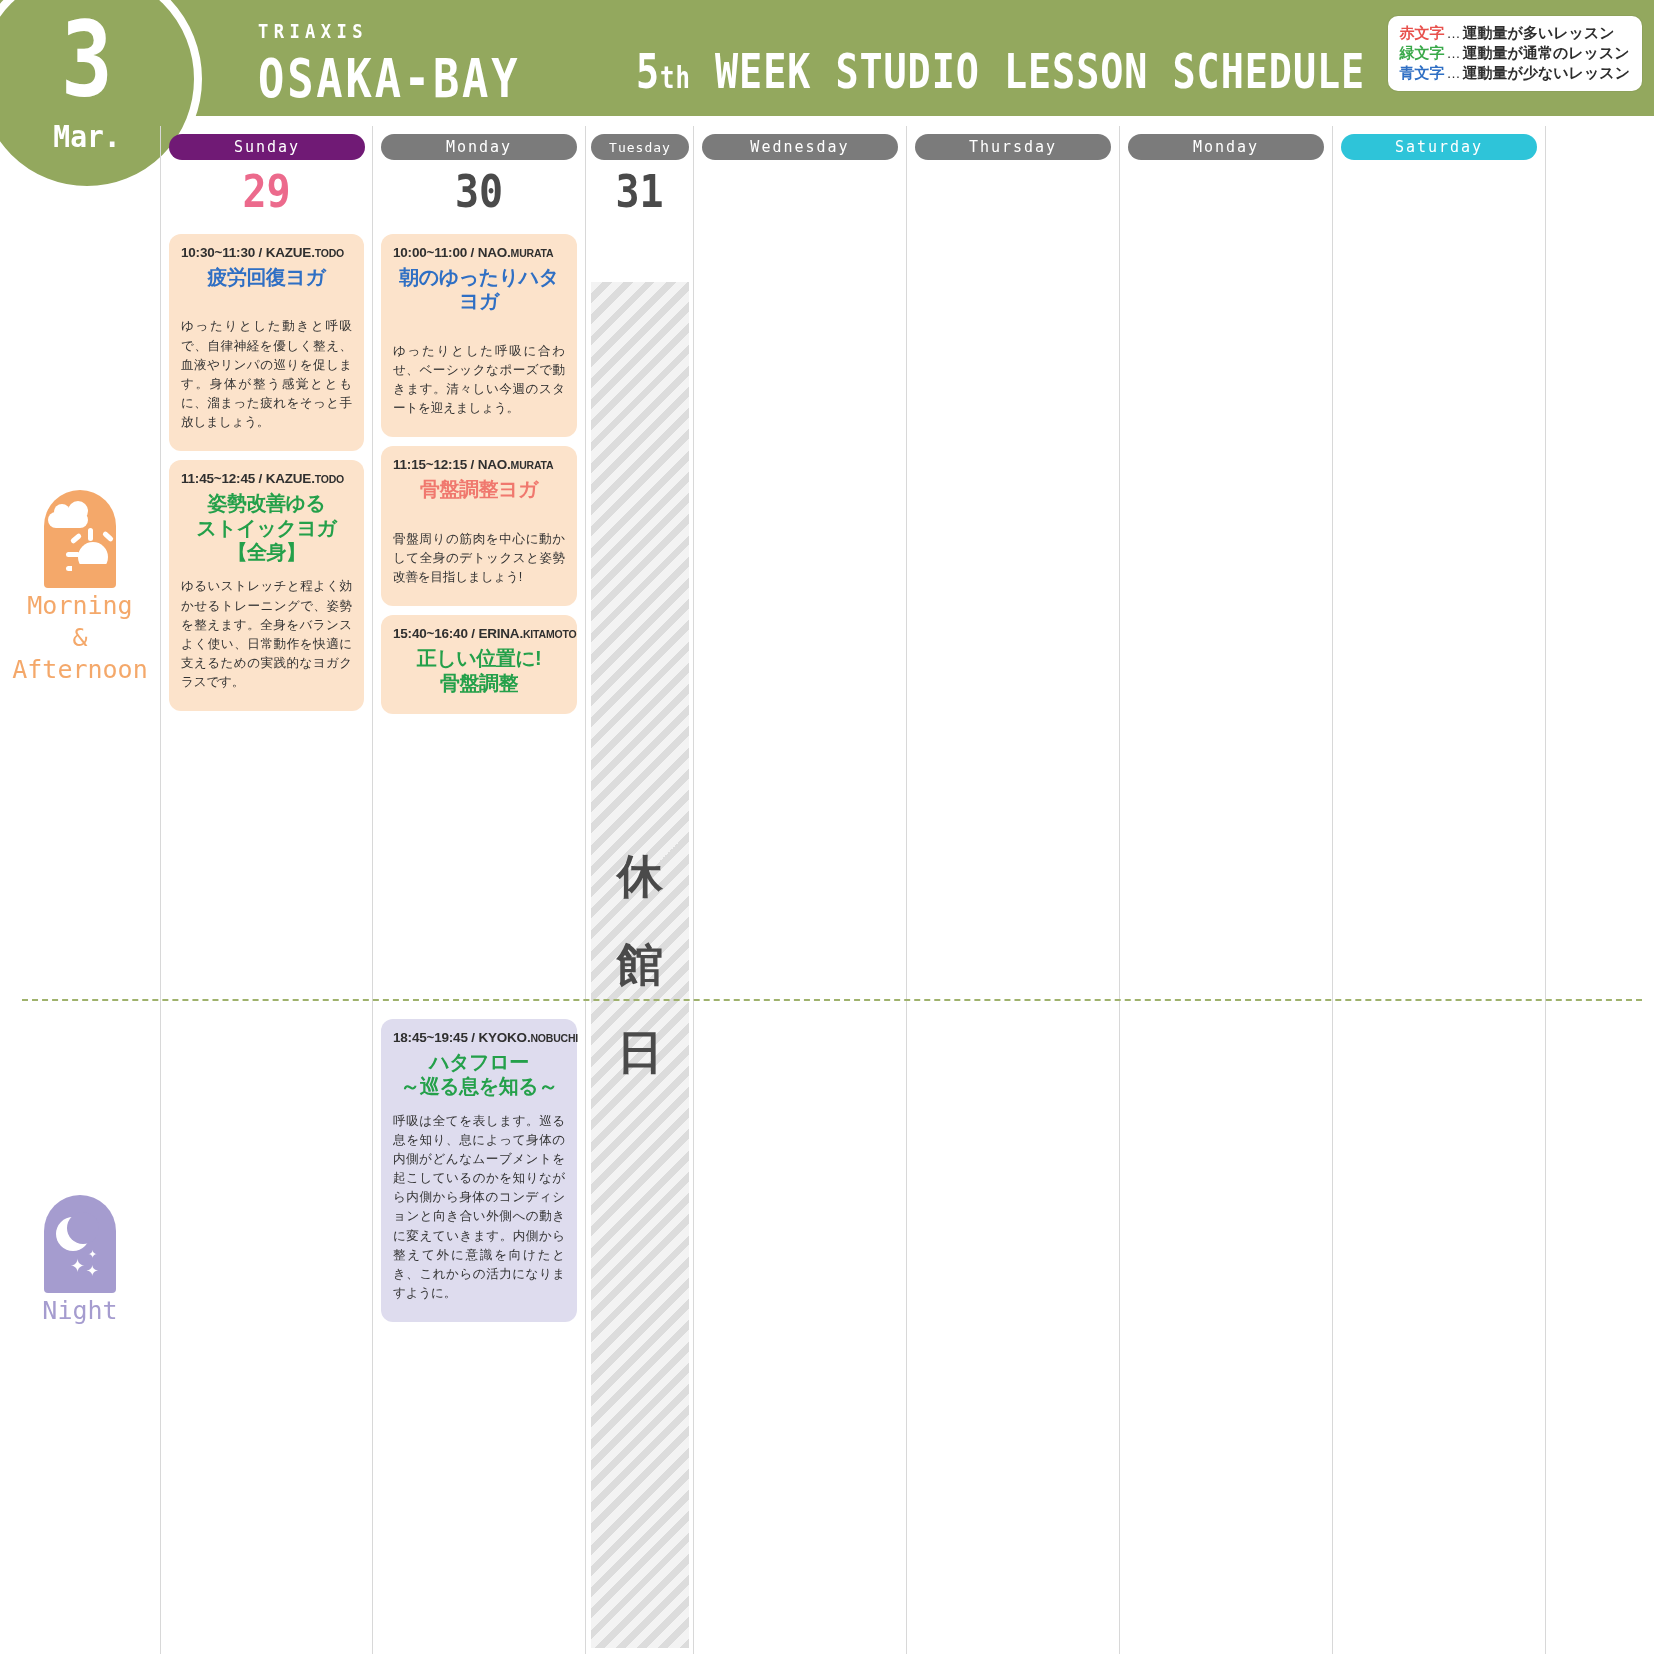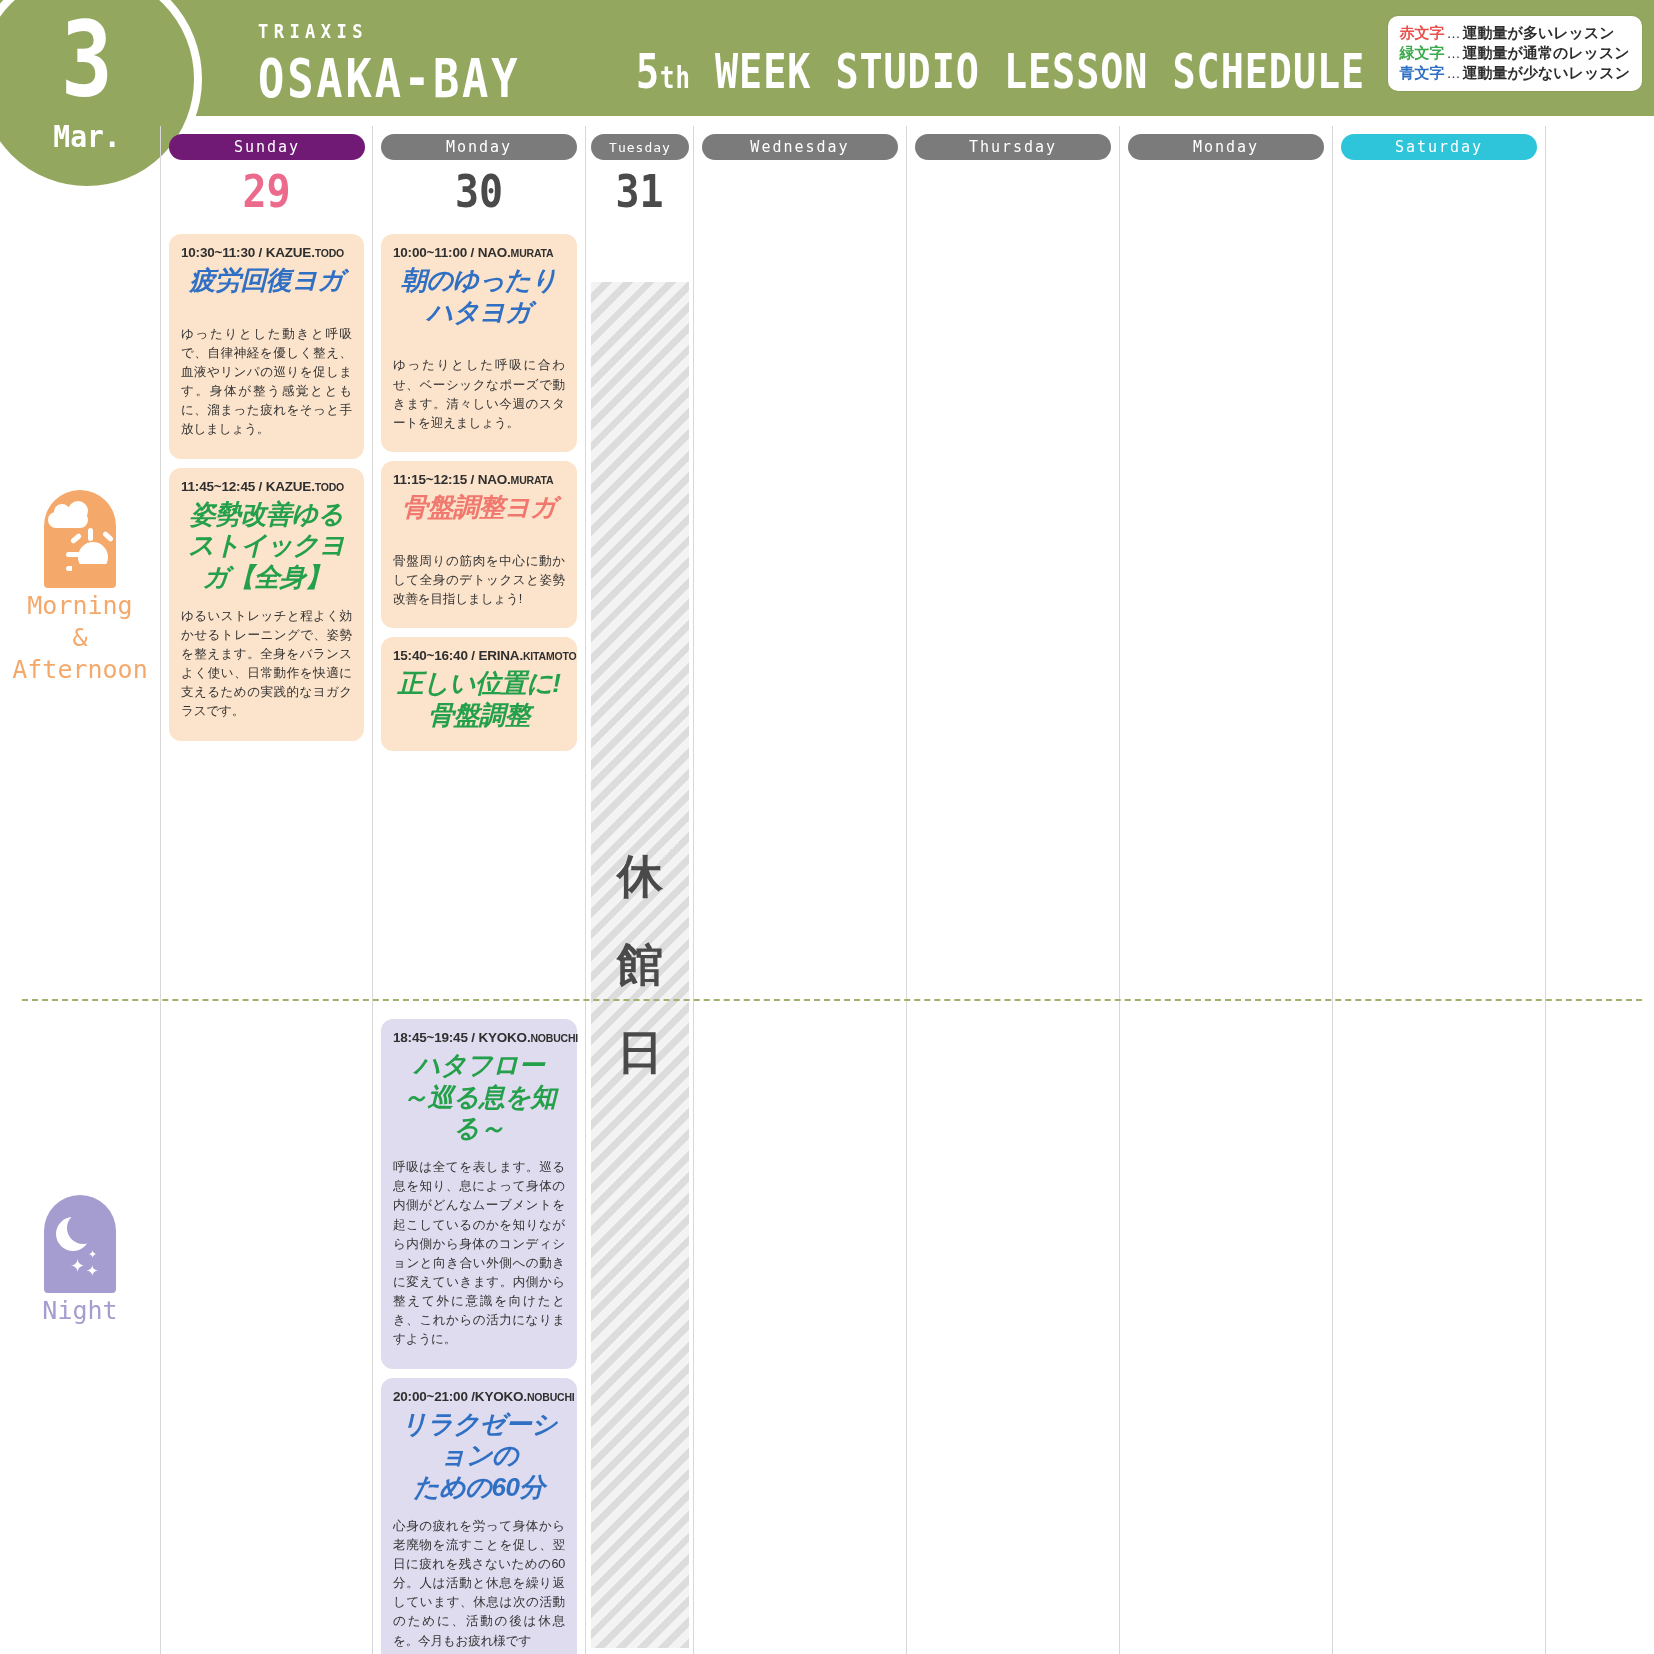--- a/index.html
+++ b/index.html
@@ -131,22 +131,22 @@
   }
   .card-day { background: #fce3cb; }
   .card-night { background: #dedcee; }
   .card-time {
     font-size: 13.5px; font-weight: 700; color: #2f2f2f;
     letter-spacing: -0.2px; white-space: nowrap;
   }
   .card-time .inst-sur { font-size: 10.5px; }
   .card-title {
     text-align: center; font-weight: 800;
-    font-size: 26px; line-height: 1.22;
-    margin-top: 5px; letter-spacing: -0.5px; font-style: italic;
+    font-size: 20px; line-height: 1.22;
+    margin-top: 5px; letter-spacing: -0.5px;
   }
   .t-blue { color: #2f6fc4; }
   .t-green { color: #24a04a; }
   .t-red { color: #f0786e; }
   .card-desc {
     font-size: 12.6px; line-height: 1.52; color: #333333;
     margin-top: 13px; text-align: justify;
     letter-spacing: -0.2px;
   }
   .sp-lg { margin-top: 28px; }
@@ -354,28 +354,20 @@
         </div>
         <div style="position: absolute; left: 8px; right: 8px; top: 893px;">
           <div class="card card-night">
             <div class="card-time"><span>18:45~19:45</span><span> / </span><span>KYOKO.</span><span class="inst-sur">NOBUCHI</span></div>
             <div class="card-title t-green">
               <div>ハタフロー</div>
               <div>～巡る息を知る～</div>
             </div>
             <div class="card-desc">呼吸は全てを表します。巡る息を知り、息によって身体の内側がどんなムーブメントを起こしているのかを知りながら内側から身体のコンディションと向き合い外側への動きに変えていきます。内側から整えて外に意識を向けたとき、これからの活力になりますように。</div>
           </div>
-          <div class="card card-night">
-            <div class="card-time"><span>20:00~21:00</span><span> </span><span>/KYOKO.</span><span class="inst-sur">NOBUCHI</span></div>
-            <div class="card-title t-blue">
-              <div>リラクゼーションの</div>
-              <div>ための60分</div>
-            </div>
-            <div class="card-desc">心身の疲れを労って身体から老廃物を流すことを促し、翌日に疲れを残さないための60分。人は活動と休息を繰り返しています、休息は次の活動のために、活動の後は休息を。今月もお疲れ様です</div>
-          </div>
         </div>
       </div>
       <div class="col col-tue">
         <div class="daychip chip-gray">Tuesday</div>
         <div class="daynum num-gray">31</div>
         <div class="closed">
           <div class="closed-text">
             <span>休</span>
             <span>館</span>
             <span>日</span>

